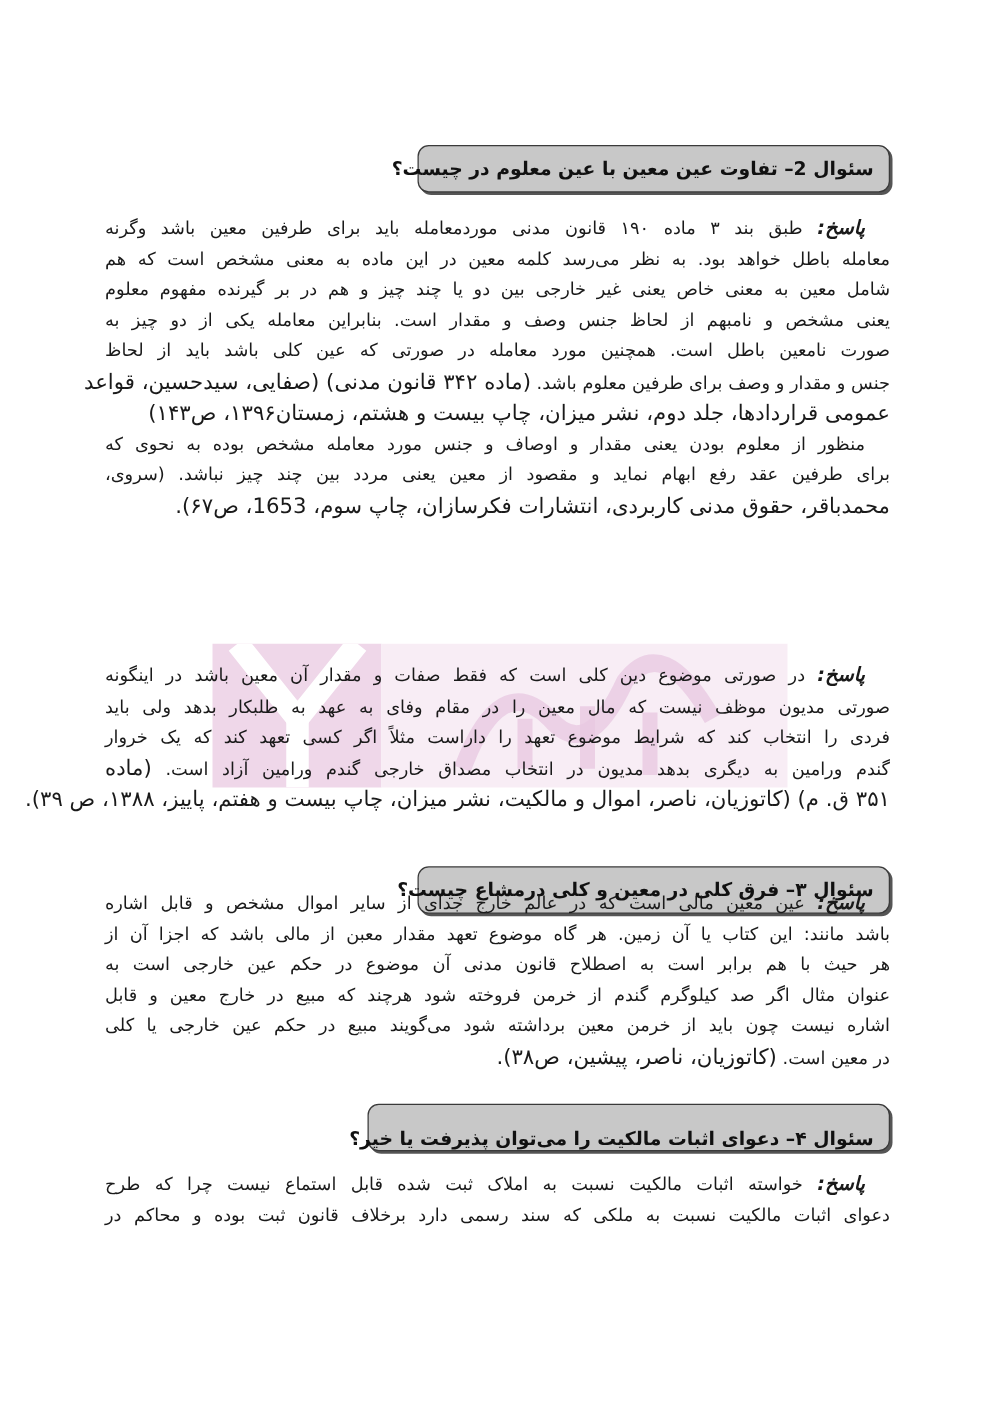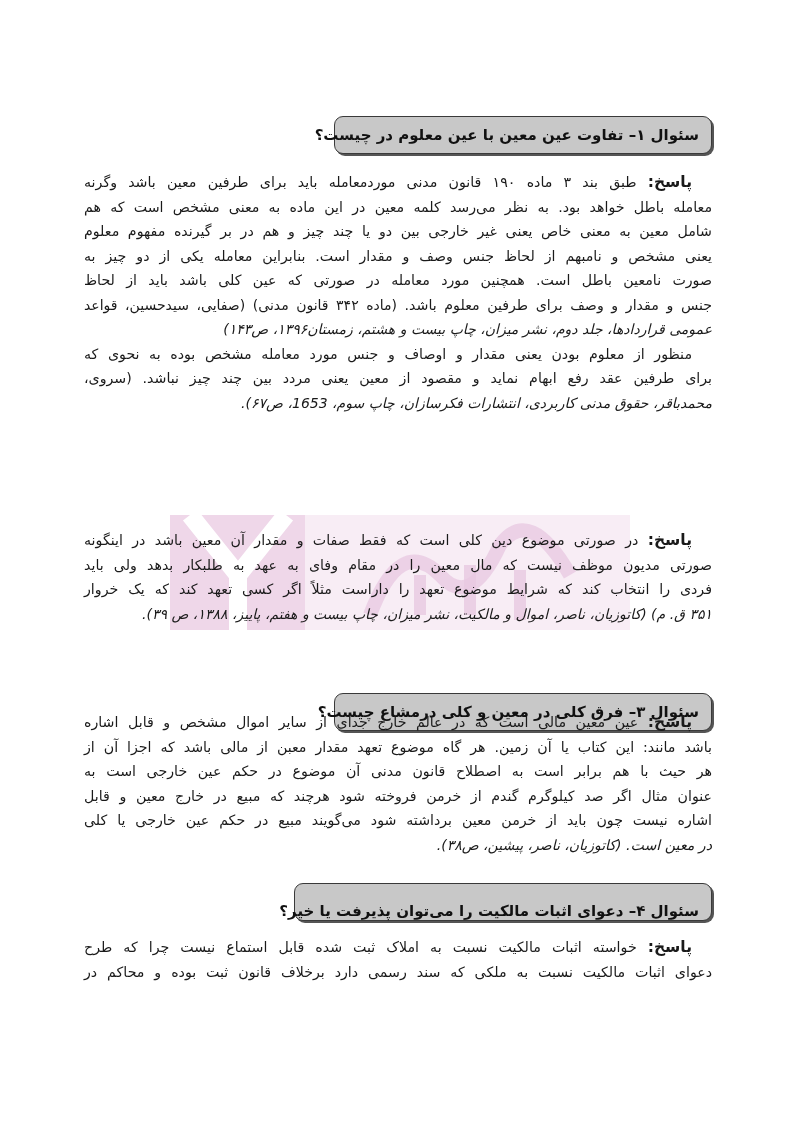--- a/index.html
+++ b/index.html
@@ -24,62 +24,63 @@
       box-shadow: 2px 2px 0 #555;
       display: flex; align-items: center; padding: 0 12px;
       font-weight: bold; font-size: 15px; color: #111; z-index: 2;
       white-space: nowrap;
     }
     .para {
       position: absolute; right: 0; width: 628px; z-index: 2;
       font-size: 14.2px; line-height: 24.5px; text-align: justify;
       text-align-last: right;
     }
-    .para .lbl { font-weight: bold; font-size: 15.5px; }
+    .para .lbl { font-weight: bold; font-size: 15.5px; font-style: italic; }
     .para .ind { display: inline-block; width: 20px; }
-    .cite { font-size: 14px; }
+    .cite { font-size: 17px; }
     .line { display: block; text-align: justify; text-align-last: justify; white-space: nowrap; }
-    .line.last { text-align-last: right; font-style: italic; }
+    .line.last { text-align-last: right; }
   </style>
 </head>
 <body>
 
 <div class="watermark">
   <div class="wm-block-left"></div>
   <div class="wm-block-right"></div>
   <svg class="wm-svg" width="460" height="115">
     <polyline points="20,0 68,60 116,0" fill="none" stroke="#ffffff" stroke-width="18"></polyline>
     <line x1="68" y1="60" x2="68" y2="115" stroke="#ffffff" stroke-width="18"></line>
     <path d="M200,100 Q230,20 270,60 Q300,95 330,30 Q360,-10 400,60" fill="none" stroke="#e9c9e2" stroke-width="14" opacity="0.8"></path>
     <path d="M250,100 L250,60 M300,100 L300,50 M350,105 L350,55" stroke="#e9c9e2" stroke-width="12" opacity="0.8"></path>
   </svg>
 </div>
 
 <div class="page">
 
   <div class="q-box" style="top:116px;width:352px;">
-    <span>سئوال ۱– تفاوت عین معین با عین معلوم در چیست؟</span>
+    <span>سئوال 2– تفاوت عین معین با عین معلوم در چیست؟</span>
   </div>
   <div class="para" style="top:170px;">
     <span class="line"><span class="ind"></span><span class="lbl">پاسخ:</span> <span>طبق بند ۳ ماده ۱۹۰ قانون مدنی موردمعامله باید برای طرفین معین باشد وگرنه</span></span>
     <span class="line">معامله باطل خواهد بود. به نظر می‌رسد کلمه معین در این ماده به معنی مشخص است که هم</span>
     <span class="line">شامل معین به معنی خاص یعنی غیر خارجی بین دو یا چند چیز و هم در بر گیرنده مفهوم معلوم</span>
     <span class="line">یعنی مشخص و نامبهم از لحاظ جنس وصف و مقدار است. بنابراین معامله یکی از دو چیز به</span>
     <span class="line">صورت نامعین باطل است. همچنین مورد معامله در صورتی که عین کلی باشد باید از لحاظ</span>
     <span class="line"><span>جنس و مقدار و وصف برای طرفین معلوم باشد.</span> <span class="cite">(ماده ۳۴۲ قانون مدنی) (صفایی، سیدحسین، قواعد</span></span>
     <span class="line last cite">عمومی قراردادها، جلد دوم، نشر میزان، چاپ بیست و هشتم، زمستان۱۳۹۶، ص۱۴۳)</span>
     <span class="line"><span class="ind"></span><span>منظور از معلوم بودن یعنی مقدار و اوصاف و جنس مورد معامله مشخص بوده به نحوی که</span></span>
     <span class="line">برای طرفین عقد رفع ابهام نماید و مقصود از معین یعنی مردد بین چند چیز نباشد. (سروی،</span>
     <span class="line last cite">محمدباقر، حقوق مدنی کاربردی، انتشارات فکرسازان، چاپ سوم، 1653، ص۶۷).</span>
   </div>
 
   <div class="para" style="top:528px;">
     <span class="line"><span class="ind"></span><span class="lbl">پاسخ:</span> <span>در صورتی موضوع دین کلی است که فقط صفات و مقدار آن معین باشد در اینگونه</span></span>
     <span class="line">صورتی مدیون موظف نیست که مال معین را در مقام وفای به عهد به طلبکار بدهد ولی باید</span>
     <span class="line">فردی را انتخاب کند که شرایط موضوع تعهد را داراست مثلاً اگر کسی تعهد کند که یک خروار</span>
+    <span class="line"><span>گندم ورامین به دیگری بدهد مدیون در انتخاب مصداق خارجی گندم ورامین آزاد است.</span> <span class="cite">(ماده</span></span>
     <span class="line last cite">۳۵۱ ق. م) (کاتوزیان، ناصر، اموال و مالکیت، نشر میزان، چاپ بیست و هفتم، پاییز، ۱۳۸۸، ص ۳۹).</span>
   </div>
 
   <div class="q-box" style="top:693px;width:352px;">
     <span>سئوال ۳– فرق کلی در معین و کلی درمشاع چیست؟</span>
   </div>
   <div class="para" style="top:710px;">
     <span class="line"><span class="ind"></span><span class="lbl">پاسخ:</span> <span>عین معین مالی است که در عالم خارج جدای از سایر اموال مشخص و قابل اشاره</span></span>
     <span class="line">باشد مانند: این کتاب یا آن زمین. هر گاه موضوع تعهد مقدار معبن از مالی باشد که اجزا آن از</span>
     <span class="line">هر حیث با هم برابر است به اصطلاح قانون مدنی آن موضوع در حکم عین خارجی است به</span>

